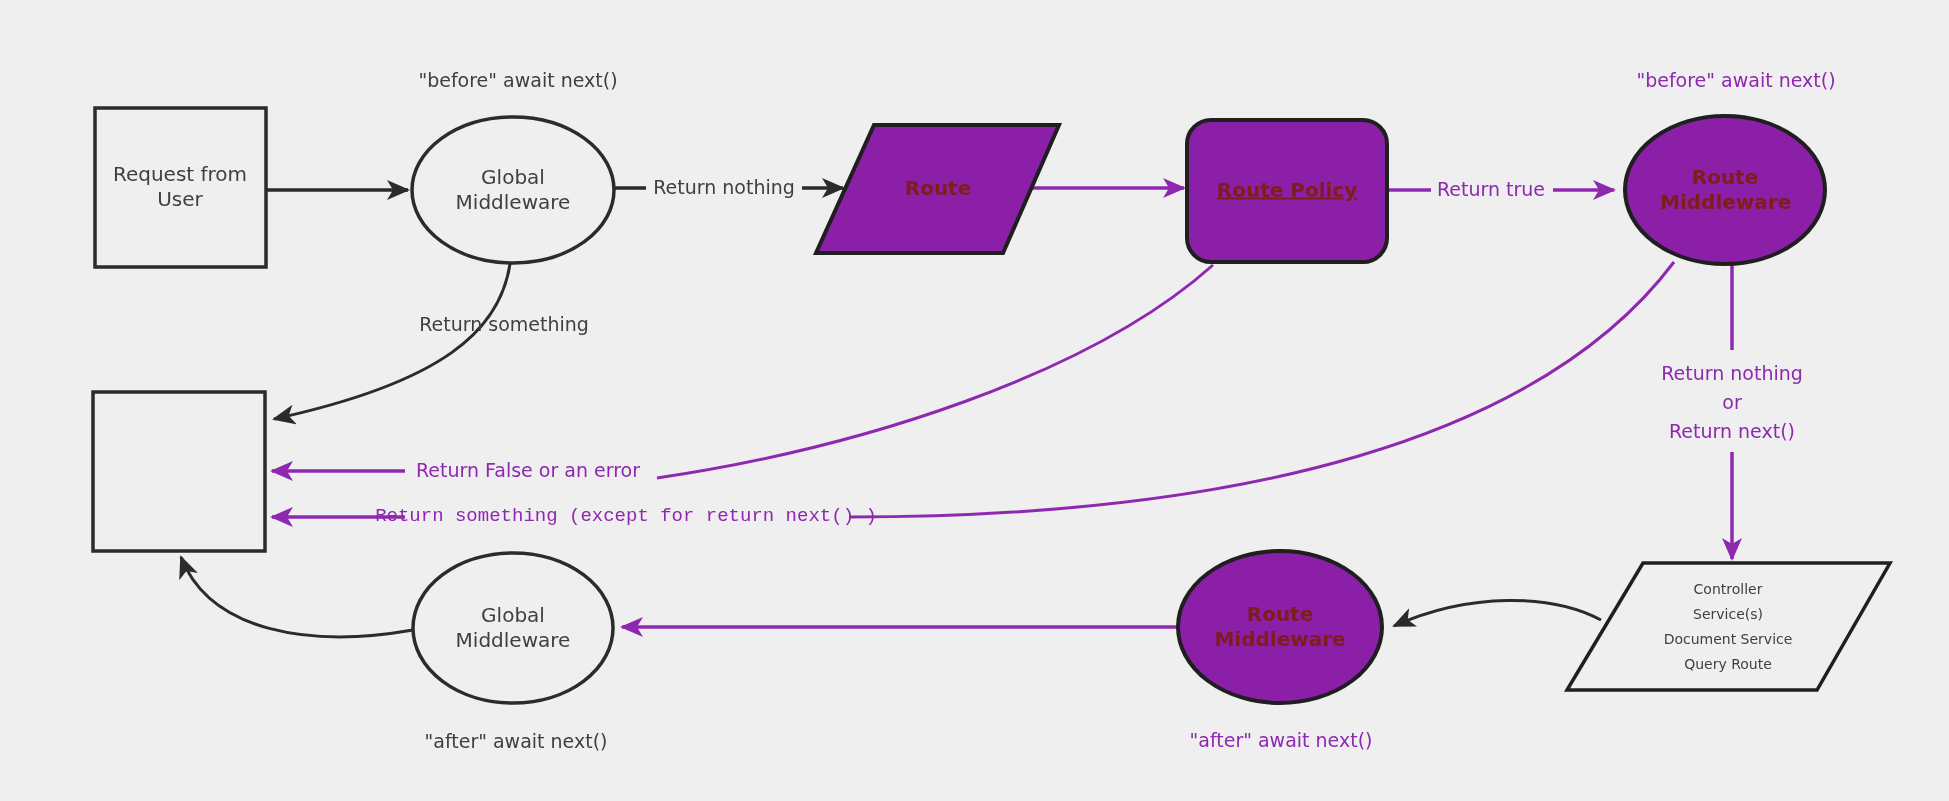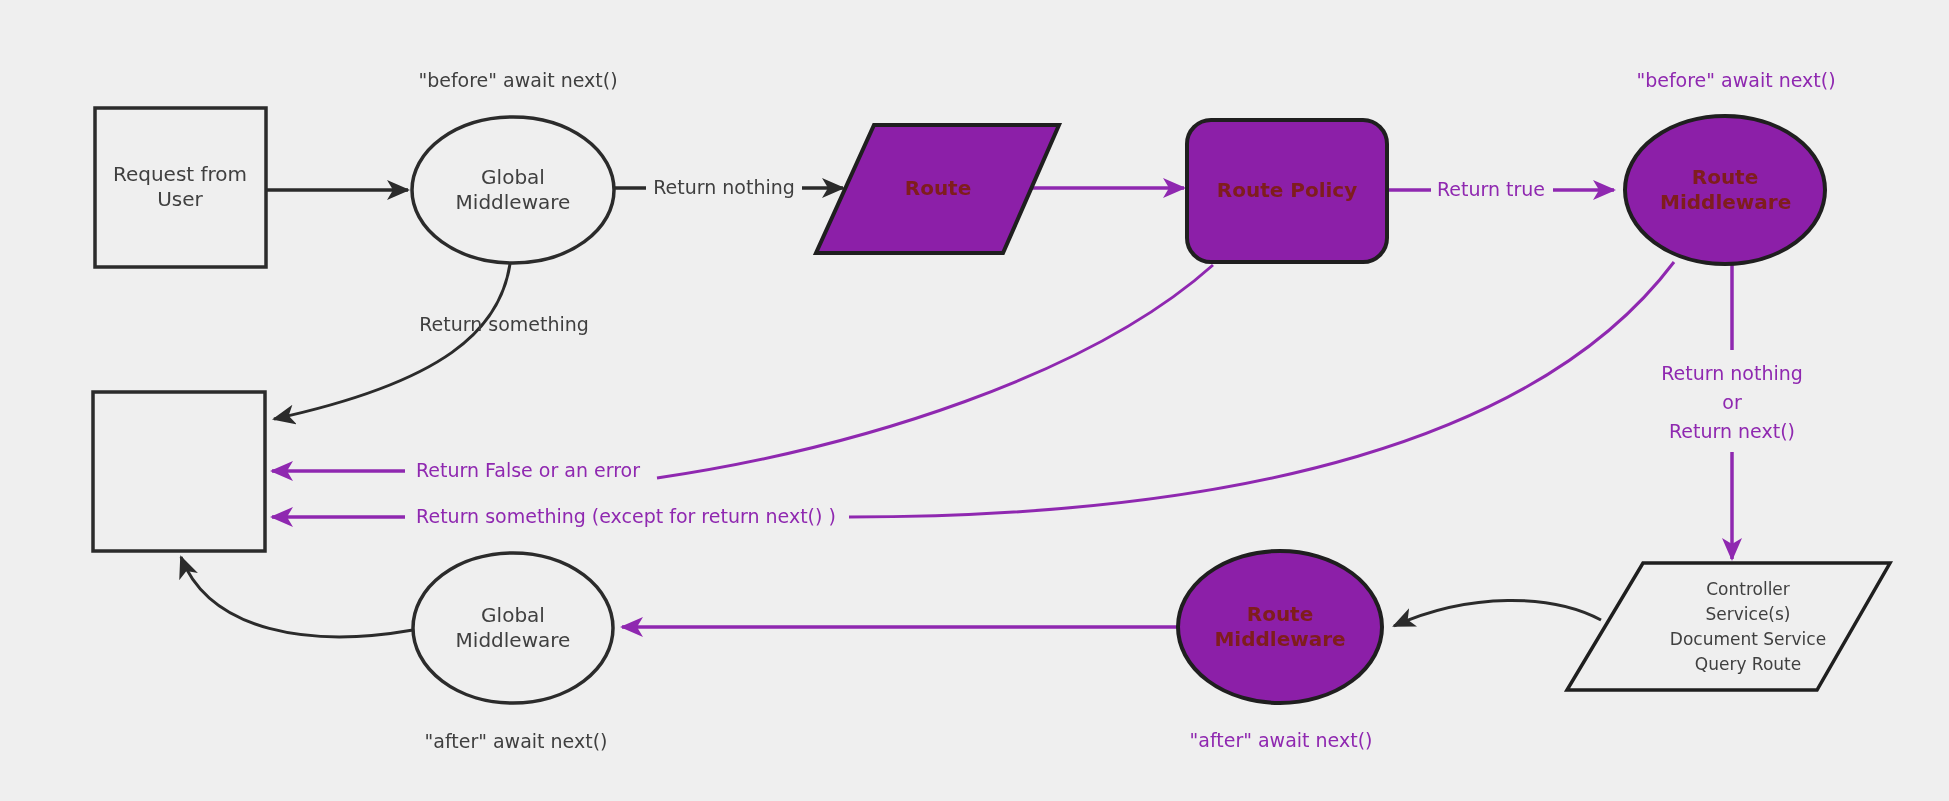--- a/index.html
+++ b/index.html
@@ -18,21 +18,21 @@
     color:#3a3a3a;
     font-size:20px;
     line-height:25px;
     white-space:nowrap;
   }
   .label.wrap{white-space:normal;}
   .label.node-light{color:#404040;}
   .label.node-purple{color:#7f1d1d;font-weight:bold;}
   .label.edge-dark{color:#3f3f3f;font-size:19px;}
   .label.edge-purple{color:#8f28b0;font-size:19px;}
-  .label.small{font-size:17px;line-height:25px;margin-left:20px;}
+  .label.small{font-size:14px;line-height:25px;}
   .label.multiline{line-height:29px;}
 </style>
 </head>
 <body>
 
 <div class="canvas">
 
   <svg class="layer">
     <defs>
       <marker id="arrow-dark" markerUnits="userSpaceOnUse" markerWidth="26" markerHeight="22" refX="21" refY="10" orient="auto">
@@ -71,21 +71,21 @@
     <ellipse cx="1280" cy="627" rx="102" ry="76" fill="#8c1fa8" stroke="#1f1f1f" stroke-width="4"></ellipse>
     <ellipse cx="513" cy="628" rx="100" ry="75" fill="#efefef" stroke="#2b2b2b" stroke-width="3.5"></ellipse>
   </svg>
 
   <div class="label node-light wrap" style="left:180px;top:187px;width:150px;">Request from User</div>
 
   <div class="label node-light wrap" style="left:513px;top:190px;width:130px;">Global Middleware</div>
 
   <div class="label node-purple" style="left:938px;top:188px;">Route</div>
 
-  <div class="label node-purple" style="left:1287px;top:190px;">Route Policy</div>
+  <div class="label node-purple" style="left:1287px;top:190px;text-decoration:underline;">Route Policy</div>
 
   <div class="label node-purple wrap" style="left:1725px;top:190px;width:130px;">Route Middleware</div>
 
 
   <div class="label node-light small" style="left:1728px;top:627px;">
     <div>Controller</div>
     <div>Service(s)</div>
     <div>Document Service</div>
     <div>Query Route</div>
   </div>
@@ -99,21 +99,21 @@
   <div class="label edge-dark" style="left:724px;top:187px;">Return nothing</div>
 
   <div class="label edge-dark" style="left:504px;top:324px;">Return something</div>
 
   <div class="label edge-purple" style="left:1491px;top:189px;text-align:center;">Return true</div>
 
   <div class="label edge-purple" style="left:1736px;top:80px;">"before" await next()</div>
 
   <div class="label edge-purple" style="left:528px;top:470px;">Return False or an error</div>
 
-  <div class="label edge-purple" style="left:626px;top:516px;">Return something (except for return next() )</div>
+  <div class="label edge-purple" style="left:626px;top:516px;font-family:Liberation Mono, monospace;">Return something (except for return next() )</div>
 
   <div class="label edge-purple multiline" style="left:1732px;top:402px;">
     <div>Return nothing</div>
     <div>or</div>
     <div>Return next()</div>
   </div>
 
   <div class="label edge-purple" style="left:1281px;top:740px;">"after" await next()</div>
 
   <div class="label edge-dark" style="left:516px;top:741px;">"after" await next()</div>

